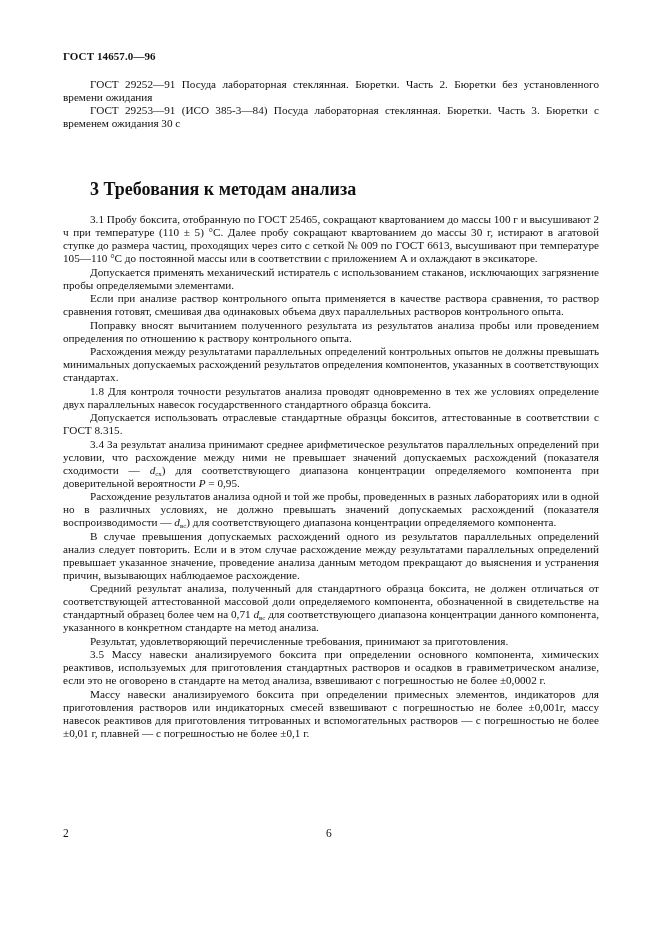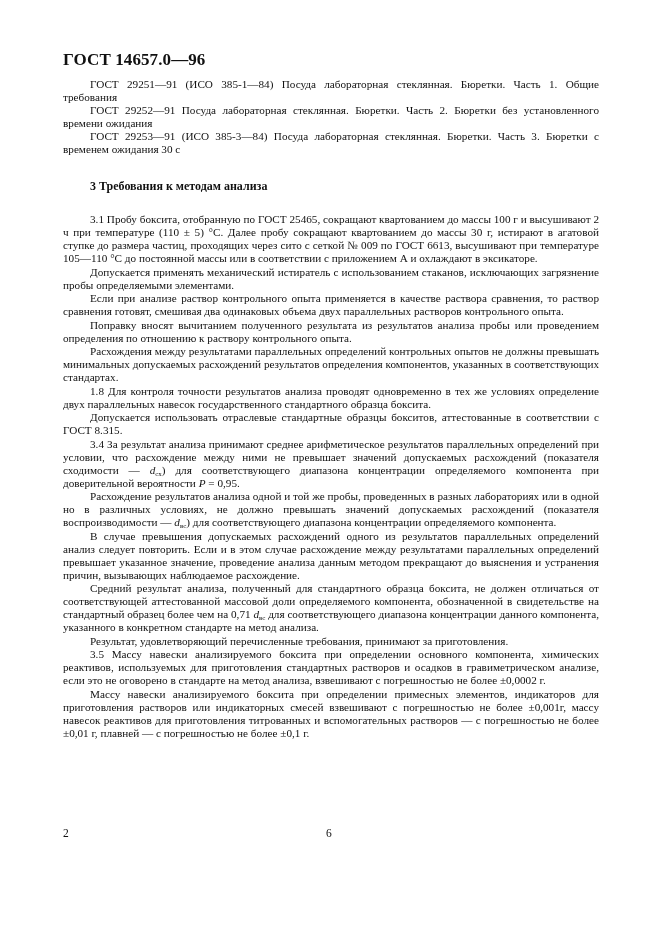--- a/index.html
+++ b/index.html
@@ -1,37 +1,36 @@
 <!DOCTYPE html>
 <html><head>
 <meta charset="utf-8">
 <style>
   html, body { margin: 0; padding: 0; background: #ffffff; }
   body { width: 661px; height: 936px; position: relative; overflow: hidden;
          font-family: "Liberation Serif", "DejaVu Serif", serif; color: #111; }
   .page { position: absolute; left: 63px; top: 0; width: 536px; }
-  .doc-header { position: absolute; top: 50px; left: 0; font-weight: bold; font-size: 17px; letter-spacing: 0.1px; }
+  .doc-header { position: absolute; top: 50px; left: 0; font-weight: bold; font-size: 11px; letter-spacing: 0.1px; }
   .refs { position: absolute; top: 78px; left: 0; width: 536px; }
   .p { font-size: 11.2px; line-height: 13px; text-align: justify; margin: 0; text-indent: 27px; hyphens: manual; }
-  .section-title { position: absolute; top: 179px; left: 27px; font-size: 12px; font-weight: bold; }
+  .section-title { position: absolute; top: 179px; left: 27px; font-size: 18px; font-weight: bold; }
   .body { position: absolute; top: 213px; left: 0; width: 536px; }
   .body .p { margin-bottom: 0.5px; }
   i.v { font-style: italic; }
   sub { font-size: 7px; vertical-align: -2px; line-height: 0; }
   .pg-left { position: absolute; top: 827px; left: 63px; font-size: 11.5px; }
   .pg-center { position: absolute; top: 827px; left: 326px; font-size: 11.5px; }
 </style>
 </head>
 <body>
 
 <div class="page">
   <div class="doc-header">ГОСТ 14657.0—96</div>
 
   <div class="refs">
-    <p class="p">ГОСТ 29251—91  (ИСО 385-1—84) Посуда лабораторная стеклянная. Бюретки. Часть 1. Общие требования</p>
     <p class="p">ГОСТ 29252—91  Посуда лабораторная стеклянная. Бюретки. Часть 2. Бюретки без установленного времени ожидания</p>
     <p class="p">ГОСТ 29253—91  (ИСО 385-3—84) Посуда лабораторная стеклянная. Бюретки. Часть 3. Бюретки с временем ожидания 30 с</p>
   </div>
 
   <div class="section-title">3  Требования к методам анализа</div>
 
   <div class="body">
     <p class="p">3.1  Пробу боксита, отобранную по ГОСТ 25465, сокращают квартованием до массы 100 г и высушивают 2 ч при температуре (110 ± 5) °С. Далее пробу сокращают квартованием до массы 30 г, истирают в агатовой ступке до размера частиц, проходящих через сито с сеткой № 009 по ГОСТ 6613, высушивают при температуре 105—110 °С до постоянной массы или в соответствии с приложением А и охлаждают в эксикаторе.</p>
     <p class="p">Допускается применять механический истиратель с использованием стаканов, исключающих загрязнение пробы определяемыми элементами.</p>
     <p class="p">Если при анализе раствор контрольного опыта применяется в качестве раствора сравнения, то раствор сравнения готовят, смешивая два одинаковых объема двух параллельных растворов контрольного опыта.</p>

